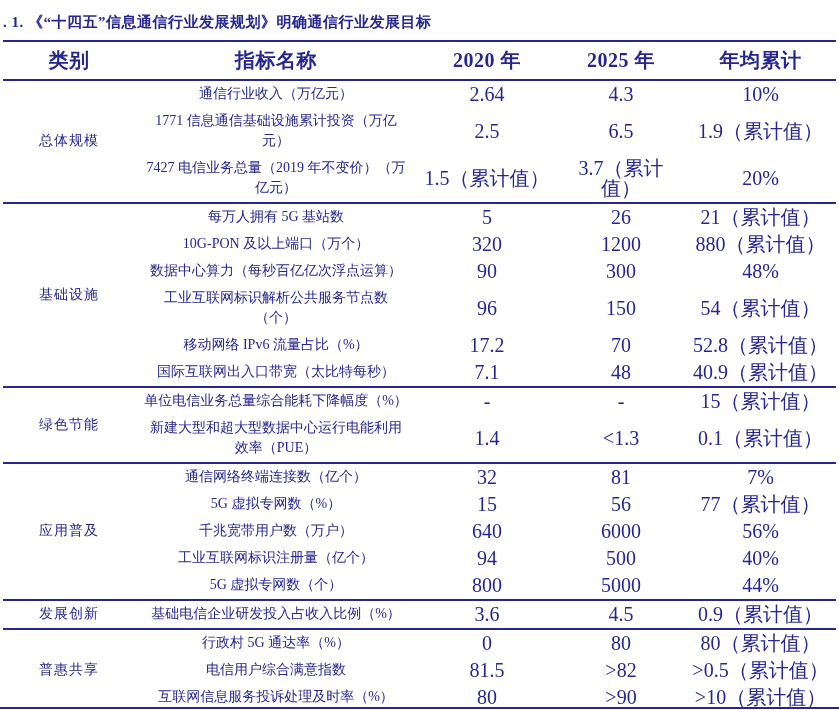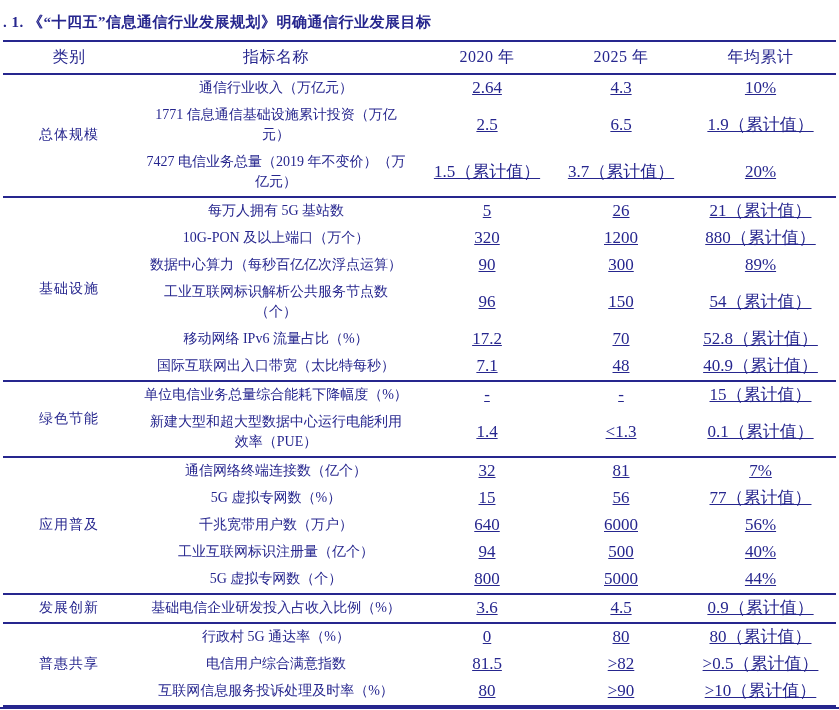--- a/index.html
+++ b/index.html
@@ -24,38 +24,38 @@
   table.targets {
     border-collapse: collapse;
     table-layout: fixed;
     width: 833px;
     border-top: 2.5px solid #26268e;
   }
   thead tr {
     border-bottom: 2px solid #26268e;
   }
   thead th {
-    font-size: 16px;
-    font-weight: normal;
+    font-size: 20px;
+    font-weight: bold;
     padding: 5px 2px;
     text-align: center;
     letter-spacing: 0.5px;
   }
   tbody.section { border-bottom: 2px solid #26268e; }
 
   td {
     font-size: 14px;
     text-align: center;
     vertical-align: middle;
     padding: 3px 2px 4px 2px;
     line-height: 20px;
   }
   td.cat { letter-spacing: 1px; }
   td.ind { white-space: pre-line; margin-top: 8px; }
-  td.val { font-size: 17px; text-decoration: underline; }
+  td.val { font-size: 20px; }
   .bottom-rule {
     position: absolute;
     left: 0; right: 0; top: 707px;
     height: 1.5px;
     background: #26268e;
   }
 </style>
 </head>
 <body>
 
@@ -114,21 +114,21 @@
         <tr>
           <td class="ind">10G-PON 及以上端口（万个）</td>
           <td class="val">320</td>
           <td class="val">1200</td>
           <td class="val">880（累计值）</td>
         </tr>
         <tr>
           <td class="ind">数据中心算力（每秒百亿亿次浮点运算）</td>
           <td class="val">90</td>
           <td class="val">300</td>
-          <td class="val">89%</td>
+          <td class="val">48%</td>
         </tr>
         <tr>
           <td class="ind">工业互联网标识解析公共服务节点数
 （个）</td>
           <td class="val">96</td>
           <td class="val">150</td>
           <td class="val">54（累计值）</td>
         </tr>
         <tr>
           <td class="ind">移动网络 IPv6 流量占比（%）</td>

